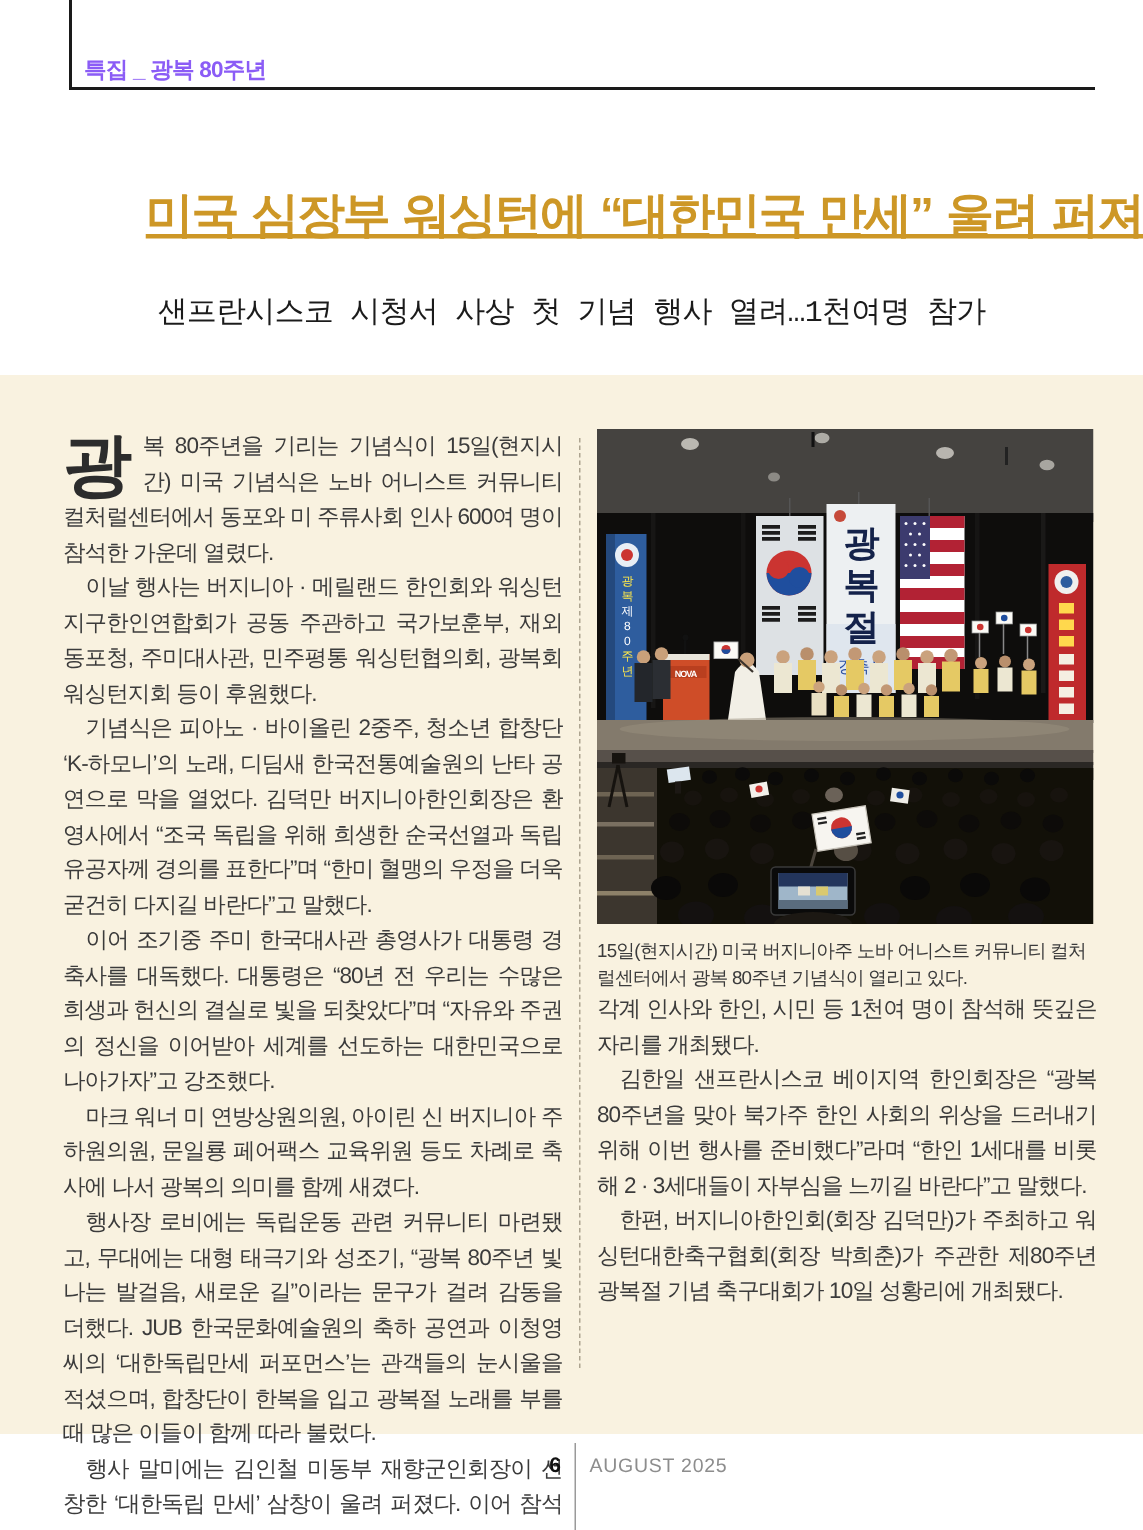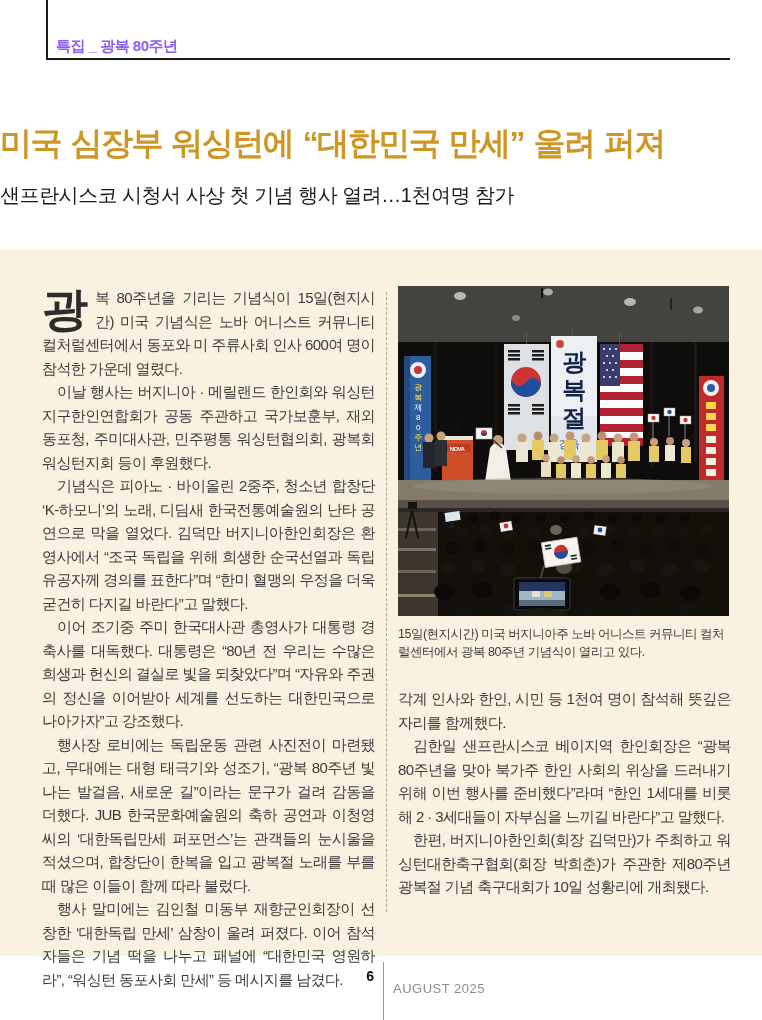--- a/index.html
+++ b/index.html
@@ -6,74 +6,75 @@
   body{
     width:762px;height:1020px;position:relative;overflow:hidden;
     background:#ffffff;
     font-family:"Liberation Sans","DejaVu Sans",sans-serif;
   }
   
   .kicker-vrule{position:absolute;left:46px;top:0;width:2px;height:58px;background:#1a1a1a;}
   .kicker{position:absolute;left:56px;top:37px;font-size:15px;font-weight:bold;color:#8b5cf6;letter-spacing:-0.5px;}
   .kicker-hrule{position:absolute;left:46px;top:58px;width:684px;height:2px;background:#1a1a1a;}
   
-  .title{position:absolute;top:122px;left:0;width:762px;text-align:left;
-    font-size:32px;font-weight:bold;color:#CD9726;letter-spacing:-1.5px;word-spacing:2px;}
-  .subtitle{position:absolute;top:182px;left:0;width:762px;text-align:left;
-    font-family:Liberation Sans, sans-serif;
+  .title{position:absolute;top:122px;left:0;width:762px;text-align:right;
+    font-size:32px;font-weight:bold;color:#CD9726;letter-spacing:-1.5px;word-spacing:2px;text-decoration:underline;}
+  .subtitle{position:absolute;top:194px;left:0;width:762px;text-align:center;
+    font-family:Liberation Mono, monospace;
     font-size:20px;color:#1b1b1b;letter-spacing:-0.5px;}
   
   .panel{position:absolute;left:0;top:250px;width:762px;height:706px;background:#F9F2E0;}
   
   .col{position:absolute;top:286px;width:333px;font-size:15px;line-height:23.5px;
     text-align:justify;color:#3b3b3b;letter-spacing:-0.6px;}
   .col-left{left:42px;}
   .col-right{left:398px;top:286px;}
   .col p{margin:0;text-indent:1em;}
   .col p.lead{text-indent:0;}
   .col-right .para-list p:first-child{text-indent:0;}
   .dropcap{float:left;font-size:46px;line-height:42px;font-weight:bold;color:#2c2c2c;
     padding:2px 7px 0 0;letter-spacing:0;}
   .col-divider{position:absolute;left:386px;top:292px;height:620px;border-left:1px dashed #ada490;}
   
   .photo-wrap{width:331px;margin-bottom:9px;}
   .photo-wrap svg{display:block;}
   .caption{font-size:12.5px;line-height:18px;color:#3b3b3b;letter-spacing:-0.5px;
-    text-align:left;margin-bottom:26px;text-indent:0;}
+    text-align:left;text-indent:0;}
   
   .endmark{display:inline-flex;align-items:center;justify-content:center;
     width:12px;height:12px;border:2px solid;margin-left:4px;vertical-align:-2px;
     border-image:linear-gradient(135deg,#f0a32f,#57b947,#2f7fd3,#e8d23d) 1;
     background:#fff;font-size:9px;font-weight:bold;color:#2b5fa8;line-height:10px;}
   
   .footer-vrule{position:absolute;left:383px;top:962px;width:1px;height:58px;background:#9a9a9a;}
   .footer-num{position:absolute;left:330px;top:968px;width:44px;text-align:right;
     font-size:14px;font-weight:bold;color:#111;}
-  .footer-issue{position:absolute;left:393px;top:969px;font-size:13px;color:#8d8d8d;letter-spacing:0.5px;margin-top:12px;}
+  .footer-issue{position:absolute;left:393px;top:969px;font-size:13px;color:#8d8d8d;letter-spacing:0.5px;}
 </style>
 </head>
 <body>
 
 <div class="kicker-vrule"></div>
 <div class="kicker">특집 _ 광복 80주년</div>
 <div class="kicker-hrule"></div>
 
 <div class="title">미국 심장부 워싱턴에 “대한민국 만세” 울려 퍼져</div>
 <div class="subtitle">샌프란시스코 시청서 사상 첫 기념 행사 열려…1천여명 참가</div>
 
 <div class="panel"></div>
 <div class="col-divider"></div>
 
 <div class="col col-left">
   <p class="lead"><span class="dropcap">광</span><span>복 80주년을 기리는 기념식이 15일(현지시간) 미국 기념식은 노바 어니스트 커뮤니티 컬처럴센터에서 동포와 미 주류사회 인사 600여 명이 참석한 가운데 열렸다.</span></p>
   <div class="para-list">
       <p>이날 행사는 버지니아 · 메릴랜드 한인회와 워싱턴지구한인연합회가 공동 주관하고 국가보훈부, 재외동포청, 주미대사관, 민주평통 워싱턴협의회, 광복회 워싱턴지회 등이 후원했다.</p>
       <p>기념식은 피아노 · 바이올린 2중주, 청소년 합창단 ‘K-하모니’의 노래, 디딤새 한국전통예술원의 난타 공연으로 막을 열었다. 김덕만 버지니아한인회장은 환영사에서 “조국 독립을 위해 희생한 순국선열과 독립유공자께 경의를 표한다”며 “한미 혈맹의 우정을 더욱 굳건히 다지길 바란다”고 말했다.</p>
       <p>이어 조기중 주미 한국대사관 총영사가 대통령 경축사를 대독했다. 대통령은 “80년 전 우리는 수많은 희생과 헌신의 결실로 빛을 되찾았다”며 “자유와 주권의 정신을 이어받아 세계를 선도하는 대한민국으로 나아가자”고 강조했다.</p>
-      <p>행사장 로비에는 독립운동 관련 사진전이 마련됐고, 무대에는 대형 태극기와 성조기, “광복 80주년 빛나는 발걸음, 새로운 길”이라는 문구가 걸려 감동을 더했다. JUB 한국문화예술원의 축하 공연과 이청영 씨의 ‘대한독립만세 퍼포먼스’는 관객들의 눈시울을 적셨으며, 합창단이 한복을 입고 광복절 노래를 부를 때 많은 이들이 함께 따라 불렀다.</p>
+      <p>마크 워너 미 연방상원의원, 아이린 신 버지니아 주 하원의원, 문일룡 페어팩스 교육위원 등도 차례로 축사에 나서 광복의 의미를 함께 새겼다.</p>
+      <p>행사장 로비에는 독립운동 관련 커뮤니티 마련됐고, 무대에는 대형 태극기와 성조기, “광복 80주년 빛나는 발걸음, 새로운 길”이라는 문구가 걸려 감동을 더했다. JUB 한국문화예술원의 축하 공연과 이청영 씨의 ‘대한독립만세 퍼포먼스’는 관객들의 눈시울을 적셨으며, 합창단이 한복을 입고 광복절 노래를 부를 때 많은 이들이 함께 따라 불렀다.</p>
       <p>행사 말미에는 김인철 미동부 재향군인회장이 선창한 ‘대한독립 만세’ 삼창이 울려 퍼졌다. 이어 참석자들은 기념 떡을 나누고 패널에 “대한민국 영원하라”, “워싱턴 동포사회 만세” 등 메시지를 남겼다.</p>
     </div>
 </div>
 
 <div class="col col-right">
   <div class="photo-wrap">
     <svg width="331" height="330" viewBox="0 0 331 330" xmlns="http://www.w3.org/2000/svg">
 
       <rect x="0" y="0" width="331" height="62" fill="#454340"></rect>
       <ellipse cx="62" cy="10" rx="6" ry="4" fill="#cfcdc6" opacity="0.85"></ellipse>
@@ -376,21 +377,21 @@
 
       <g stroke="#16130f" stroke-width="2">
         <line x1="14" y1="224" x2="8" y2="252"></line>
           <line x1="14" y1="224" x2="20" y2="252"></line>
       </g>
       <rect x="10" y="216" width="9" height="7" fill="#16130f"></rect>
     </svg>
   </div>
   <div class="caption">15일(현지시간) 미국 버지니아주 노바 어니스트 커뮤니티 컬처럴센터에서 광복 80주년 기념식이 열리고 있다.</div>
   <div class="para-list">
-      <p>각계 인사와 한인, 시민 등 1천여 명이 참석해 뜻깊은 자리를 함께했다.</p>
+      <p>각계 인사와 한인, 시민 등 1천여 명이 참석해 뜻깊은 자리를 개최됐다.</p>
       <p>김한일 샌프란시스코 베이지역 한인회장은 “광복 80주년을 맞아 북가주 한인 사회의 위상을 드러내기 위해 이번 행사를 준비했다”라며 “한인 1세대를 비롯해 2 · 3세대들이 자부심을 느끼길 바란다”고 말했다.</p>
       <p>한편, 버지니아한인회(회장 김덕만)가 주최하고 워싱턴대한축구협회(회장 박희춘)가 주관한 제80주년 광복절 기념 축구대회가 10일 성황리에 개최됐다.</p>
     </div>
 </div>
 
 <div class="footer-num">6</div>
 <div class="footer-vrule"></div>
 <div class="footer-issue">AUGUST 2025</div>
 
 </body></html>

